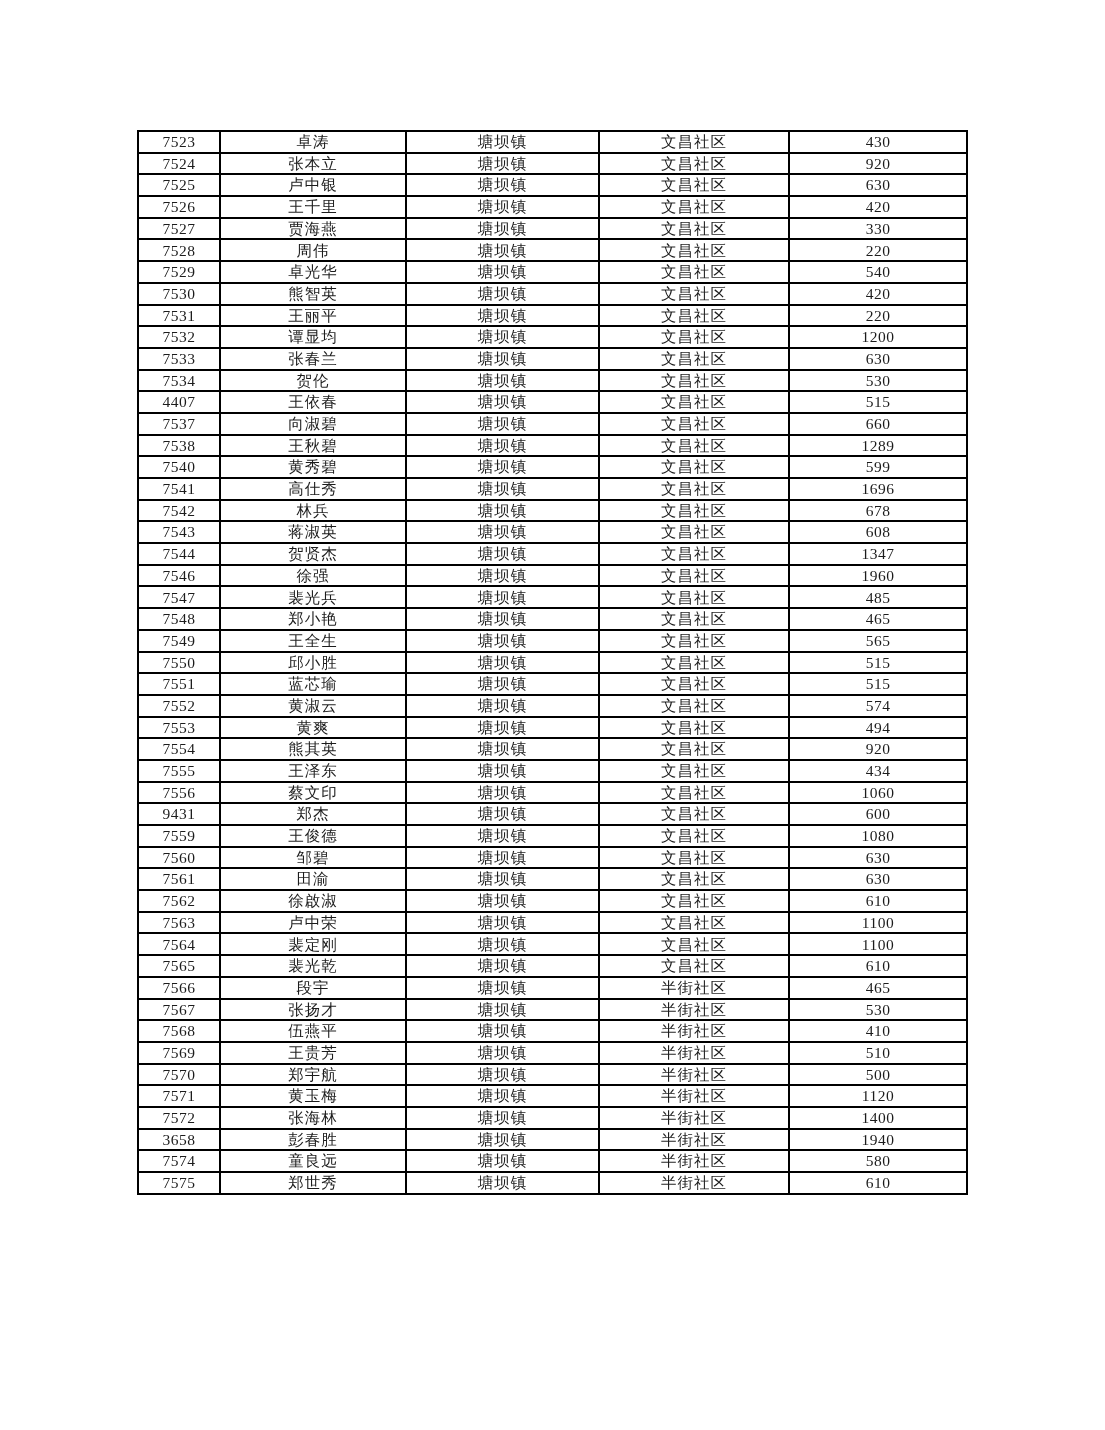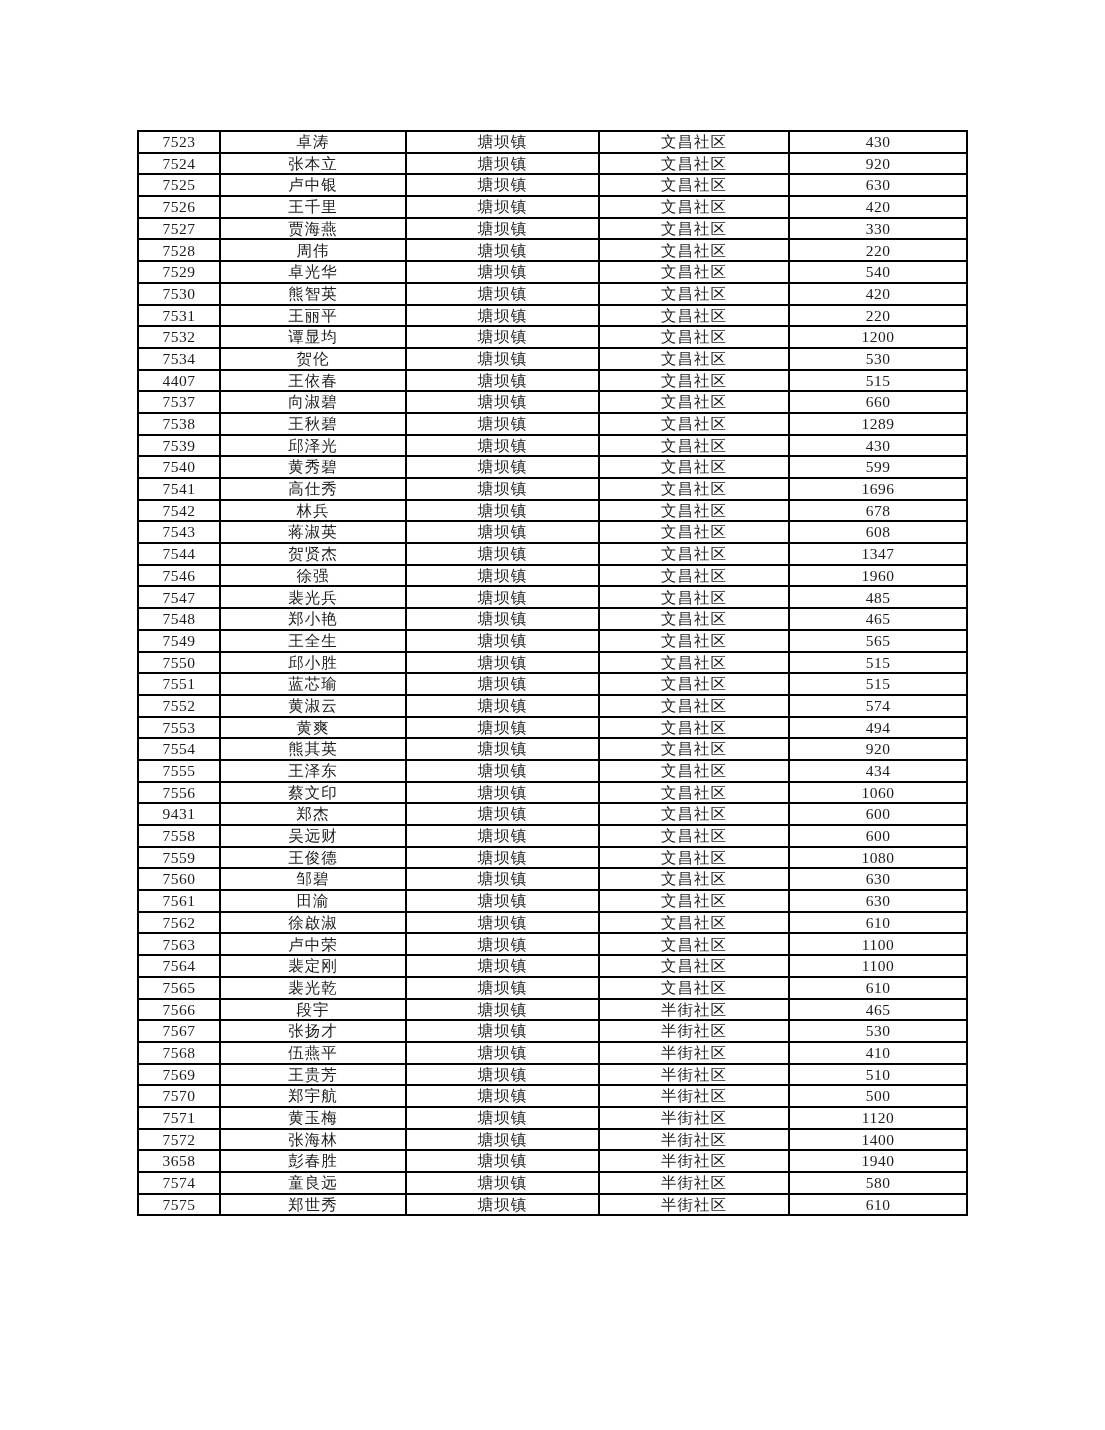--- a/index.html
+++ b/index.html
@@ -117,20 +117,27 @@
           <td class="num">220</td>
         </tr>
         <tr>
           <td class="num">7532</td>
           <td>谭显均</td>
           <td>塘坝镇</td>
           <td>文昌社区</td>
           <td class="num">1200</td>
         </tr>
         <tr>
+          <td class="num">7533</td>
+          <td>张春兰</td>
+          <td>塘坝镇</td>
+          <td>文昌社区</td>
+          <td class="num">630</td>
+        </tr>
+        <tr>
           <td class="num">7534</td>
           <td>贺伦</td>
           <td>塘坝镇</td>
           <td>文昌社区</td>
           <td class="num">530</td>
         </tr>
         <tr>
           <td class="num">4407</td>
           <td>王依春</td>
           <td>塘坝镇</td>
@@ -145,27 +152,20 @@
           <td class="num">660</td>
         </tr>
         <tr>
           <td class="num">7538</td>
           <td>王秋碧</td>
           <td>塘坝镇</td>
           <td>文昌社区</td>
           <td class="num">1289</td>
         </tr>
         <tr>
-          <td class="num">7539</td>
-          <td>邱泽光</td>
-          <td>塘坝镇</td>
-          <td>文昌社区</td>
-          <td class="num">430</td>
-        </tr>
-        <tr>
           <td class="num">7540</td>
           <td>黄秀碧</td>
           <td>塘坝镇</td>
           <td>文昌社区</td>
           <td class="num">599</td>
         </tr>
         <tr>
           <td class="num">7541</td>
           <td>高仕秀</td>
           <td>塘坝镇</td>
@@ -266,27 +266,20 @@
         <tr>
           <td class="num">7556</td>
           <td>蔡文印</td>
           <td>塘坝镇</td>
           <td>文昌社区</td>
           <td class="num">1060</td>
         </tr>
         <tr>
           <td class="num">9431</td>
           <td>郑杰</td>
-          <td>塘坝镇</td>
-          <td>文昌社区</td>
-          <td class="num">600</td>
-        </tr>
-        <tr>
-          <td class="num">7558</td>
-          <td>吴远财</td>
           <td>塘坝镇</td>
           <td>文昌社区</td>
           <td class="num">600</td>
         </tr>
         <tr>
           <td class="num">7559</td>
           <td>王俊德</td>
           <td>塘坝镇</td>
           <td>文昌社区</td>
           <td class="num">1080</td>

